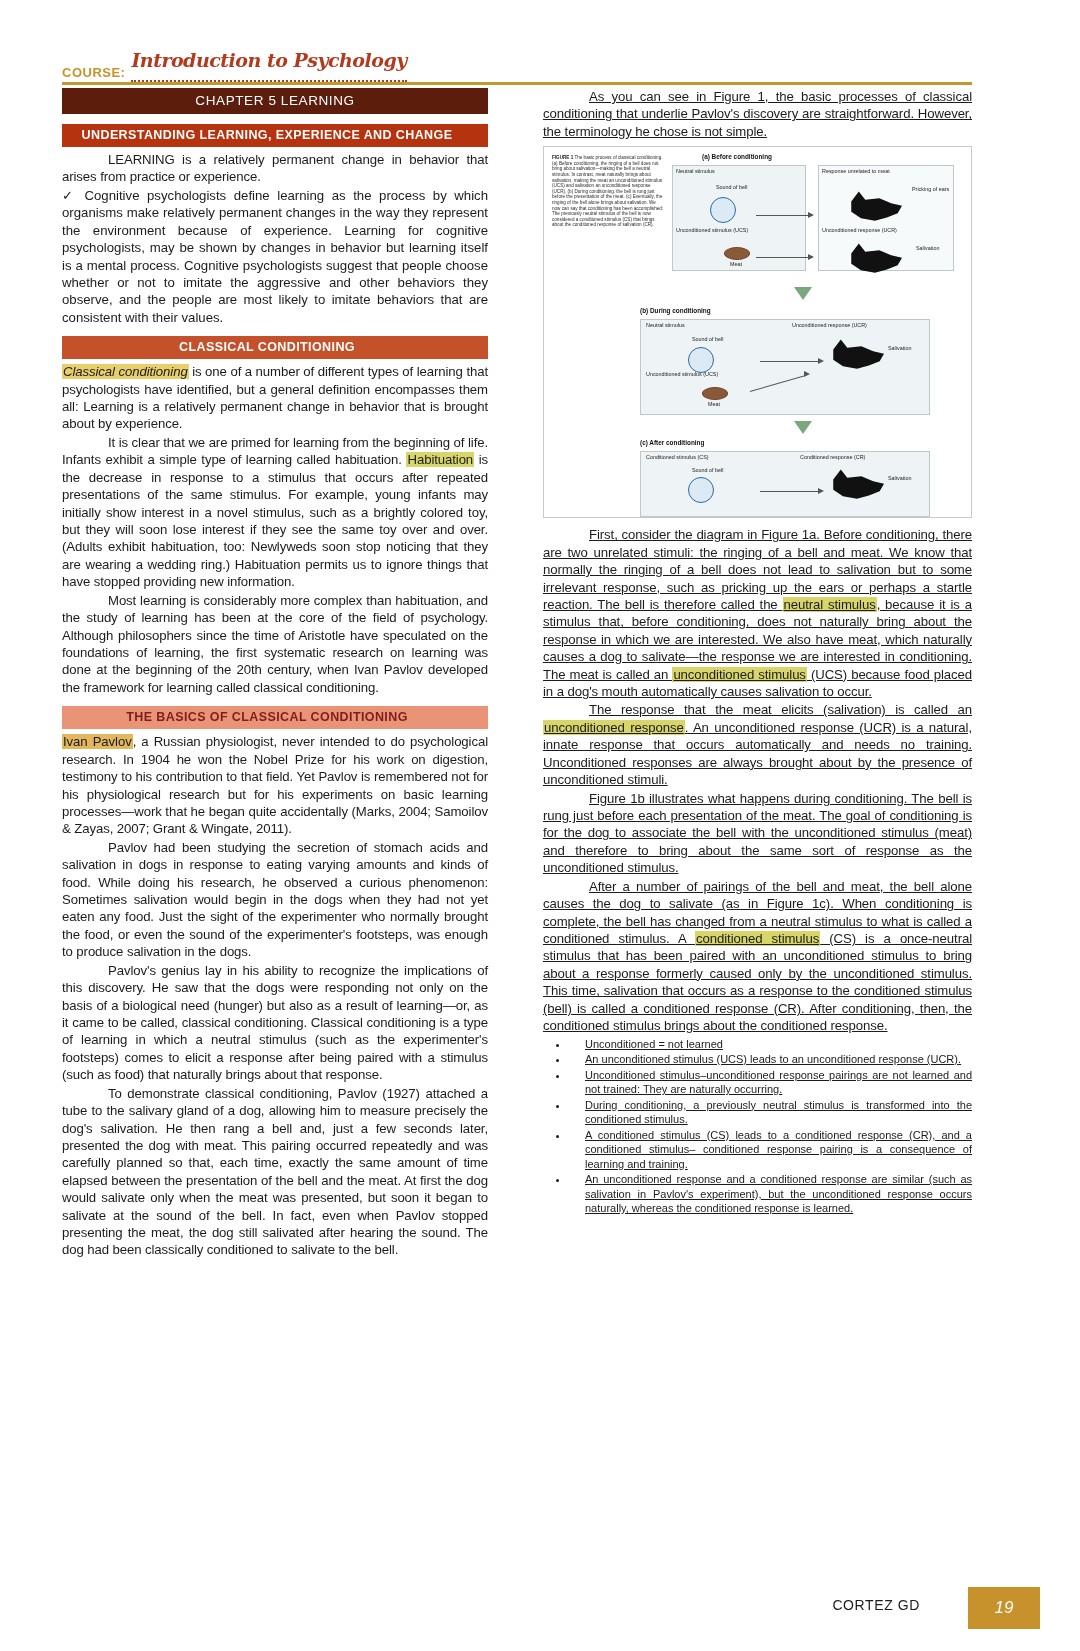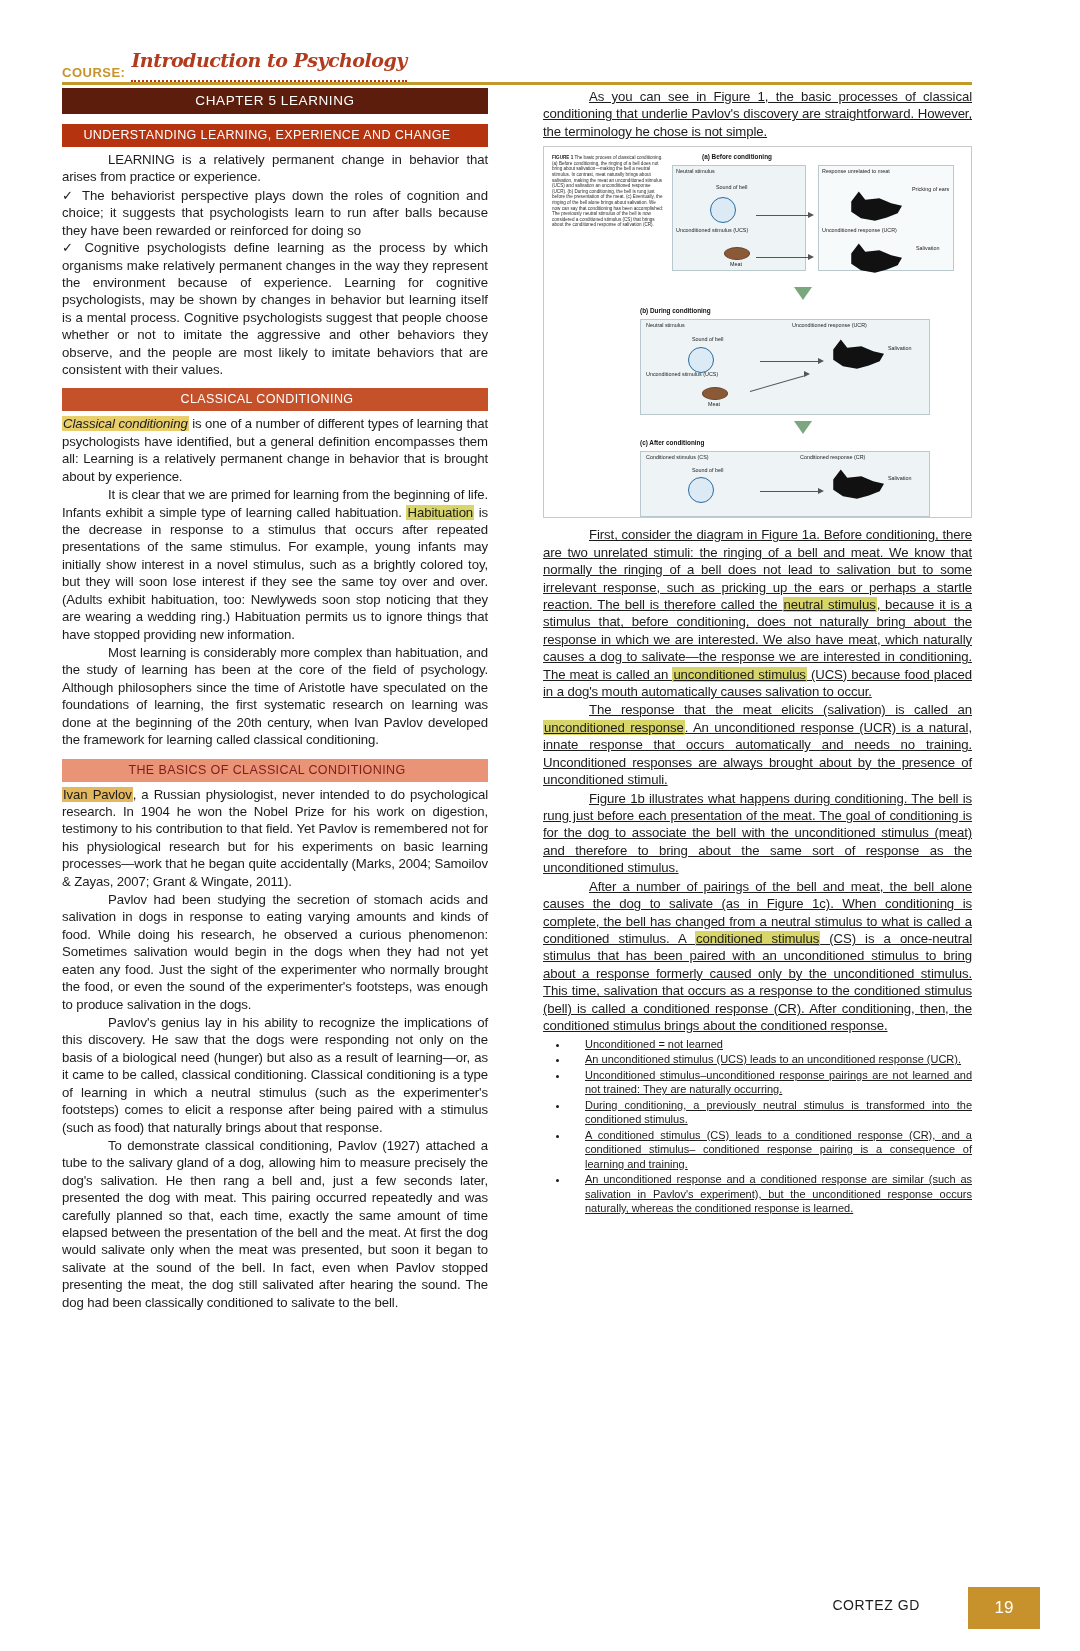--- a/index.html
+++ b/index.html
@@ -75,20 +75,21 @@
     padding: 5px 0 6px 0;
     margin-bottom: 8px;
   }
   .section-bar {
     color: #ffffff;
     text-align: center;
     font-size: 12.5px;
     letter-spacing: 0.4px;
     padding: 4px 16px 5px 0;
     margin: 10px 0 4px 0;
+    font-weight: bold;
   }
   .bar-a { background: #b5340f; }
   .bar-b { background: #c4512a; }
   .bar-c { background: #ea9477; color: #7f1d1d; }
 
   p {
     margin: 0 0 1px 0;
     font-size: 13.2px;
     line-height: 1.32;
     text-align: justify;
@@ -211,20 +212,21 @@
   .page-number-box {
     position: absolute;
     right: 0; bottom: 22px;
     width: 72px; height: 42px;
     background: #c7912b;
     color: #ffffff;
     font-size: 17px;
     display: flex;
     align-items: center;
     justify-content: center;
+    font-style: italic;
   }
 </style>
 </head>
 <body>
 
 <div class="page">
 
   <div class="course-header">
     <span class="course-label">COURSE:</span>
     <span class="course-title">Introduction to Psychology</span>
@@ -232,24 +234,20 @@
   <div class="header-rule"></div>
 
   <div class="col-left">
 
     <div class="chapter-bar">CHAPTER 5 LEARNING</div>
 
     <div class="section-bar bar-a">UNDERSTANDING LEARNING, EXPERIENCE AND CHANGE</div>
 
     <p>LEARNING is a relatively permanent change in behavior that arises from practice or experience.</p>
 
-    <div class="check">
-      <span>✓</span>
-      <span>The behaviorist perspective plays down the roles of cognition and choice; it suggests that psychologists learn to run after balls because they have been rewarded or reinforced for doing so</span>
-    </div>
 
     <div class="check">
       <span>✓</span>
       <span>Cognitive psychologists define learning as the process by which organisms make relatively permanent changes in the way they represent the environment because of experience. Learning for cognitive psychologists, may be shown by changes in behavior but learning itself is a mental process. Cognitive psychologists suggest that people choose whether or not to imitate the aggressive and other behaviors they observe, and the people are most likely to imitate behaviors that are consistent with their values.</span>
     </div>
 
     <div class="section-bar bar-b">CLASSICAL CONDITIONING</div>
 
     <p class="noindent">
       <span class="hl-cc">Classical conditioning</span><span> is one of a number of different types of learning that psychologists have identified, but a general definition encompasses them all: Learning is a relatively permanent change in behavior that is brought about by experience.</span>

